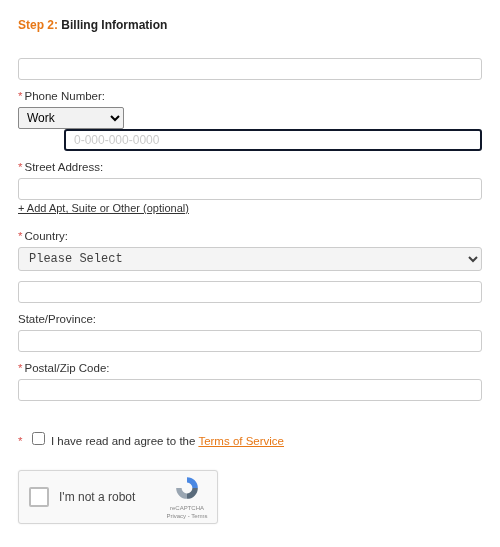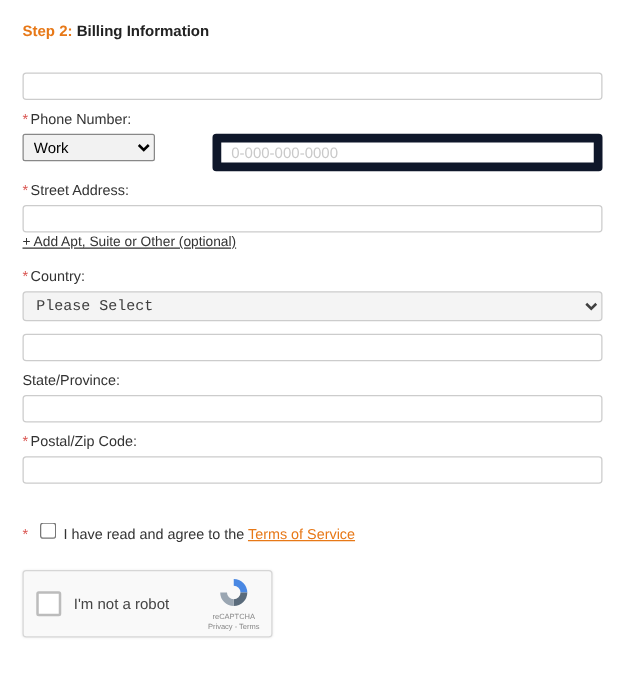--- a/index.html
+++ b/index.html
@@ -31,35 +31,35 @@
     width: 100%;
     height: 22px;
     border: 1px solid #ccc;
     border-radius: 3px;
     background: #fff;
     font-size: 12px;
     padding: 2px 6px;
     color: #333;
   }
   .text-input::placeholder { color: #bdbdbd; }
-  .phone-row { display: flex; gap: 0; }
+  .phone-row { display: flex; gap: 0; flex-direction: column; }
   .phone-type {
     width: 106px;
     height: 22px;
     border: 1px solid #888;
     border-radius: 2px;
     background: #f2f2f2;
     font-size: 12px;
     padding: 1px 4px;
   }
   .phone-num {
     margin-left: 46px;
     flex: 1;
     height: 30px;
-    border: 7px solid #0f172a;
+    border: 2px solid #0f172a;
     border-radius: 3px;
     background: #fff;
     font-size: 12px;
     padding: 2px 8px;
     color: #333;
   }
   .phone-num::placeholder { color: #c9c9c9; }
   .add-apt {
     display: inline-block;
     font-size: 11px;

